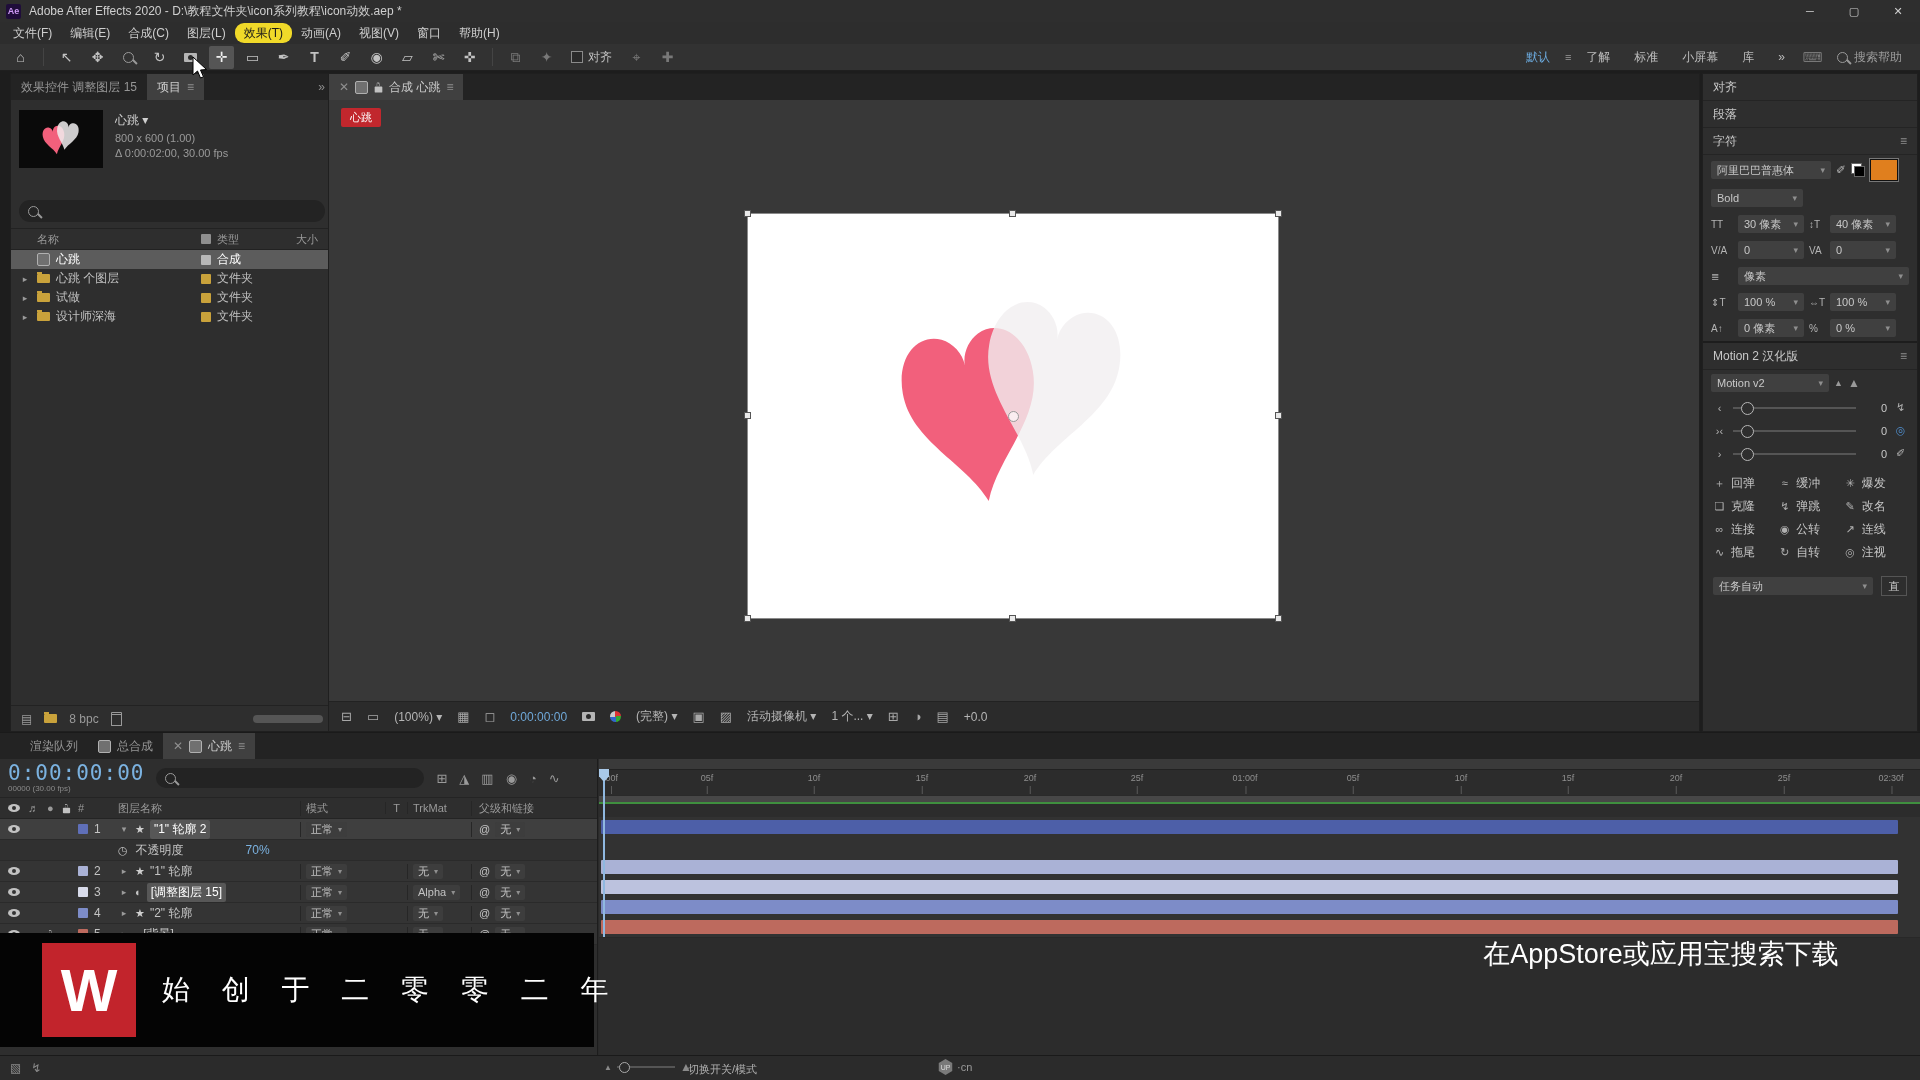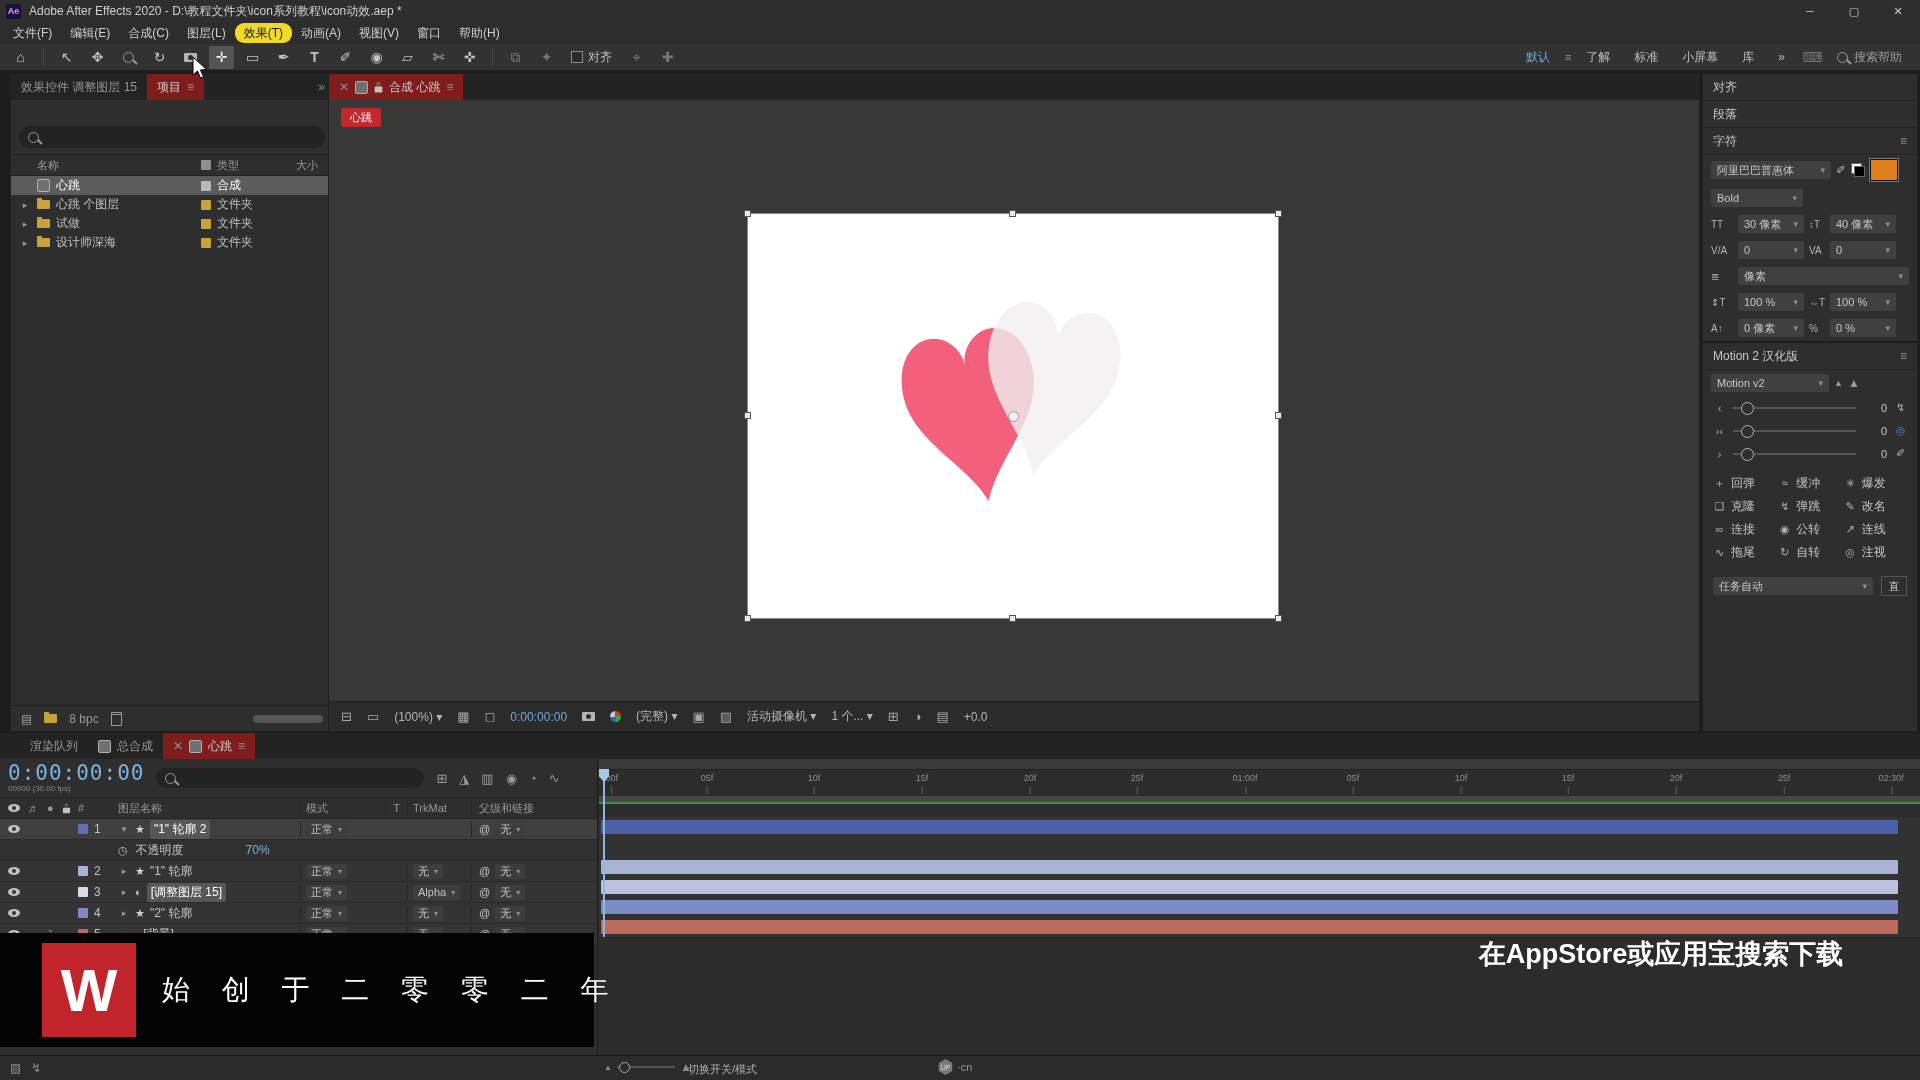--- a/index.html
+++ b/index.html
@@ -29,21 +29,21 @@
   .ws{padding:0 9px;color:#bdbdbd;white-space:nowrap}
   .ws.active{color:#6cabdf}
   .ws-menu{color:#9a9a9a;font-size:11px}
   .search-help{display:flex;align-items:center;gap:6px;color:#9a9a9a;margin:0 10px 0 6px}
   .i-mag{width:9px;height:9px;border:1.5px solid #9a9a9a;border-radius:50%;position:relative;flex:none}
   .i-mag::after{content:"";position:absolute;width:6px;height:1.5px;background:#9a9a9a;transform:rotate(45deg);right:-5px;bottom:-1px}
   
   .panel{position:absolute;background:#2e2e2e;border:1px solid #1f1f1f;box-sizing:border-box}
   .tabs{height:26px;background:#232323;display:flex;align-items:stretch;overflow:hidden}
   .tab{display:flex;align-items:center;gap:6px;padding:0 10px;color:#969696;background:#232323;font-size:12px;white-space:nowrap}
-  .tab.active{background:#7f1d1d;color:#cccccc}
+  .tab.active{background:#404040;color:#cccccc}
   .tab .menu-glyph{color:#8f8f8f}
   .tabs .spacer{flex:1}
   .chevrons{display:flex;align-items:center;padding:0 8px;color:#8f8f8f}
   .dd{background:#404040;height:18px;display:flex;align-items:center;padding:0 6px;border-radius:2px;color:#c8c8c8;font-size:11px;box-sizing:border-box}
   .dd::after{content:"▾";color:#8f8f8f;font-size:9px;margin-left:auto;padding-left:6px}
   
   #left-panel{left:10px;top:73px;width:324px;height:659px}
   .prev{display:flex;gap:12px;padding:10px 8px 6px 8px}
   .thumb{width:84px;height:58px;background:#0a0a0a;display:flex;align-items:center;justify-content:center;flex:none}
   .prev-info{display:flex;flex-direction:column;gap:3px;padding-top:2px}
@@ -152,21 +152,21 @@
          color:#fff;font-weight:bold;font-size:60px;flex:none}
   .btext{margin-left:26px;display:flex;flex-direction:column;gap:12px}
   .brow1{display:flex;align-items:baseline;gap:22px}
   .brand{color:#fff;font-size:37px;font-weight:bold;letter-spacing:5px;white-space:nowrap}
   .slogan{color:#fff;font-size:20px;white-space:nowrap}
   .since{color:#fff;font-size:28px;letter-spacing:12px;white-space:nowrap}
   #bannerR{position:absolute;left:1428px;top:936px;width:466px;height:112px;display:flex;flex-direction:column;align-items:center;gap:7px;z-index:6}
   .promo{color:#fff;font-size:27px;font-weight:bold;letter-spacing:7px;white-space:nowrap}
   .graybar{width:452px;height:30px;background:#b5b5b5;display:flex;align-items:center;justify-content:center}
   .appname{color:#cc1620;font-size:25px;font-weight:bold;letter-spacing:24px;white-space:nowrap}
-  .dl{color:#fff;font-size:27px;font-weight:bold;white-space:nowrap}
+  .dl{color:#fff;font-size:27px;font-weight:normal;white-space:nowrap}
   
   #statusbar{position:absolute;left:0;top:1055px;width:1920px;height:25px;background:#2b2b2b;border-top:1px solid #1a1a1a;color:#9a9a9a}
   .sb-icons{position:absolute;left:10px;top:5px;display:flex;gap:10px;font-size:12px;color:#8a8a8a}
   .zoomslider{position:absolute;left:604px;top:4px;display:flex;align-items:center;gap:5px}
   .zs-line{width:58px;height:2px;background:#555;position:relative}
   .zs-knob{position:absolute;left:2px;top:-4px;width:9px;height:9px;border:1.5px solid #aaa;border-radius:50%;background:#2b2b2b}
   .mtn{color:#8a8a8a}
   .toggle-label{position:absolute;left:688px;top:6px;font-size:11px;color:#b0b0b0}
   .cnlogo{position:absolute;left:938px;top:3px;display:flex;align-items:center;gap:4px;font-size:11px;color:#9a9a9a}
   .hex{width:15px;height:16px;background:#7a7a7a;clip-path:polygon(50% 0,95% 25%,95% 75%,50% 100%,5% 75%,5% 25%);display:flex;align-items:center;justify-content:center;color:#ddd;font-size:7px}
@@ -250,20 +250,33 @@
       <div class="tab">
         <span>效果控件 调整图层 15</span>
       </div>
       <div class="tab active">
         <span>项目</span>
         <span class="menu-glyph">≡</span>
       </div>
       <div class="spacer"></div>
       <div class="chevrons">»</div>
     </div>
+    <div class="prev">
+      <div class="thumb">
+        <svg width="70" height="50" viewBox="-170 -150 340 300">
+          <path d="M0,46 C-12,22 -50,4 -50,-24 C-50,-46 -31,-57 -14,-51 C-6,-48 0,-41 0,-34 C0,-41 6,-48 14,-51 C31,-57 50,-46 50,-24 C50,4 12,22 0,46 Z" transform="translate(-38,14) rotate(-10) scale(1.3,1.7)" fill="#f2607c"></path>
+          <path d="M0,46 C-12,22 -50,4 -50,-24 C-50,-46 -31,-57 -14,-51 C-6,-48 0,-41 0,-34 C0,-41 6,-48 14,-51 C31,-57 50,-46 50,-24 C50,4 12,22 0,46 Z" transform="translate(34,-12) rotate(10) scale(1.3,1.7)" fill="rgba(241,239,240,0.85)"></path>
+        </svg>
+      </div>
+      <div class="prev-info">
+        <div class="prev-name"><span>心跳</span> ▾</div>
+        <div class="prev-line">800 x 600 (1.00)</div>
+        <div class="prev-line">Δ 0:00:02:00, 30.00 fps</div>
+      </div>
+    </div>
     <div class="psearch">
       <span class="i-mag"></span>
     </div>
     <div class="ghead">
       <div class="g-name">名称</div>
       <div class="g-type">
           <span class="chip" style="background:#8f8f8f"></span>
           <span>类型</span>
         </div>
       <div class="g-size">大小</div>

